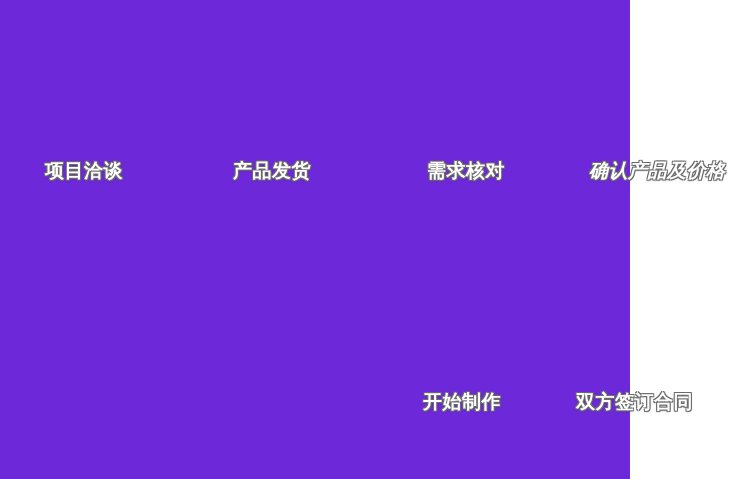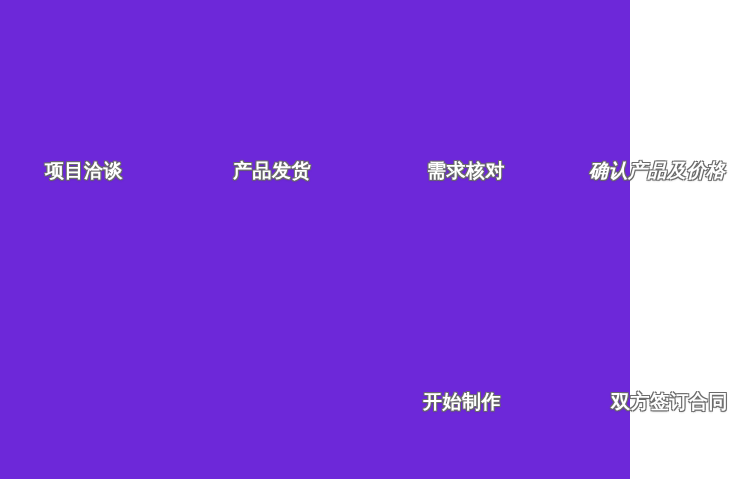--- a/index.html
+++ b/index.html
@@ -34,21 +34,21 @@
        1px  1px 0 #6b6b6b,
        0 1px 2px rgba(60,60,60,0.55);
     letter-spacing: 0.5px;
   }
   
   .pos-top-1 { left: 45px;  top: 161px; }
   .pos-top-2 { left: 233px; top: 161px; }
   .pos-top-3 { left: 427px; top: 161px; }
   .pos-top-4 { left: 589px; top: 161px; font-style: italic; }
   
-  .pos-bottom-4 { left: 611px; top: 392px; }
+  .pos-bottom-4 { left: 576px; top: 392px; }
   .pos-bottom-3 { left: 423px; top: 392px; }
   .pos-bottom-2 { left: 230px; top: 392px; }
 </style>
 </head>
 <body>
 
 <div class="canvas">
 
   <div class="step-label pos-top-1">项目洽谈</div>
 

